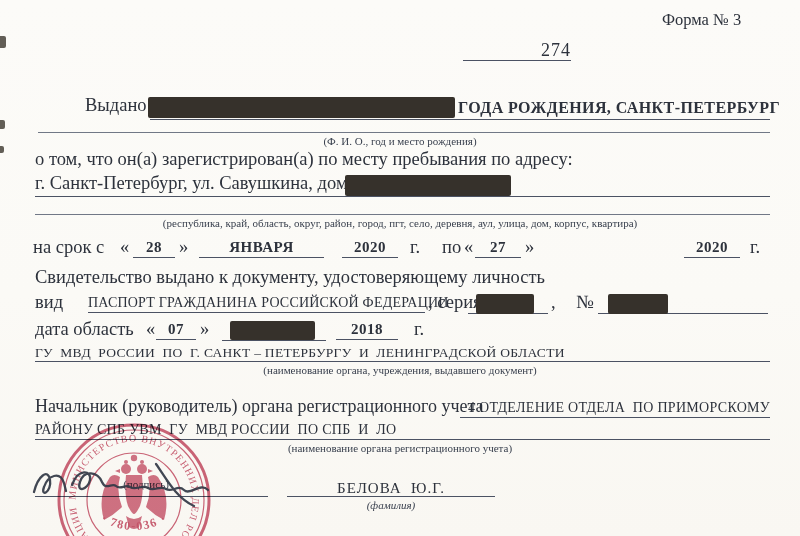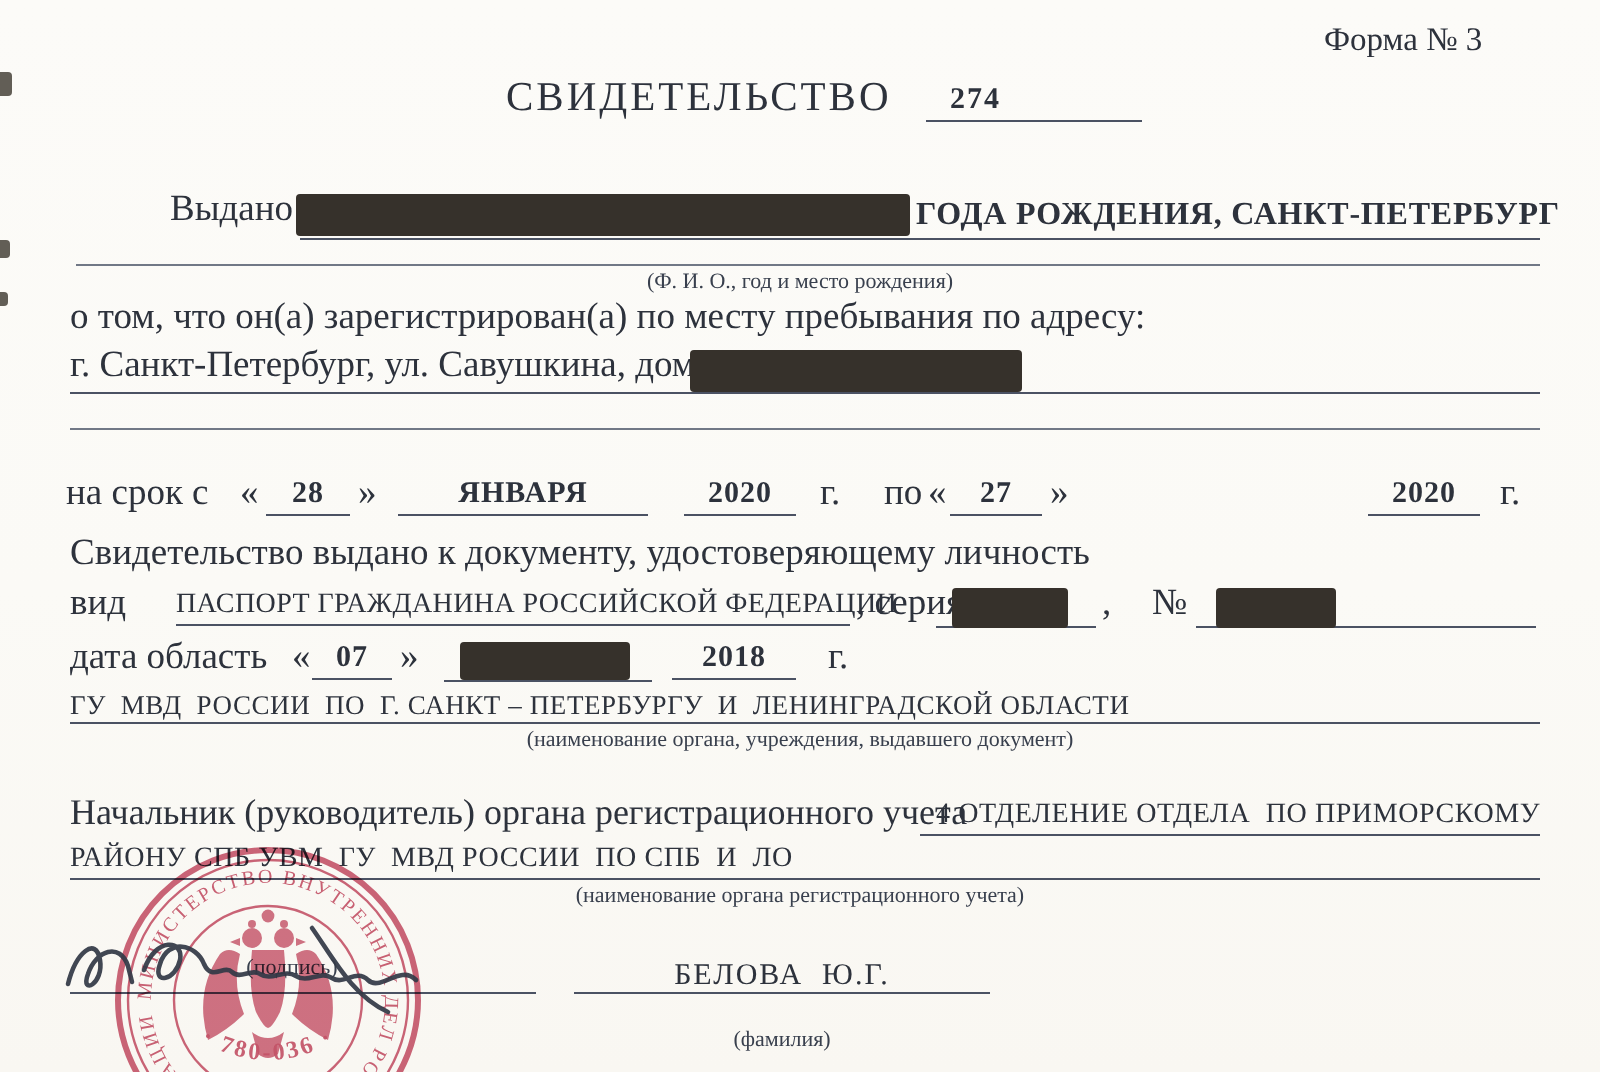--- a/index.html
+++ b/index.html
@@ -12,53 +12,53 @@
   .abs { position:absolute; white-space:pre; }
   .t  { font-size:18.5px; }
   .caps { font-size:13.5px; letter-spacing:.3px; }
   .capsB { font-size:16px; font-weight:bold; letter-spacing:.4px; }
   .cap { font-size:11px; color:#39404e; text-align:center; white-space:pre; }
   .slot {
     position:absolute; border-bottom:1.4px solid #4b5263;
     text-align:center; font-weight:bold; font-size:15px;
     height:21px; line-height:21px; letter-spacing:.5px;
   }
-  .slot.plain { font-weight:bold; text-align:left; padding-left:12px; font-size:15px; letter-spacing:1px; }
+  .slot.plain { font-weight:normal; text-align:right; padding-left:12px; font-size:18px; letter-spacing:1px; }
   .slot.caps14 { font-weight:normal; font-size:14px; letter-spacing:.2px; white-space:pre; }
   .uline { position:absolute; height:1.4px; background:#4b5263; }
   .uline.thin { height:1px; background:#717886; }
   .red { position:absolute; background:#36312b; border-radius:2px; }
   .stamp { mix-blend-mode:multiply; }
   .mark { position:absolute; background:#46423a; border-radius:0 2px 2px 0; opacity:.85; }
 </style>
 </head>
 <body>
 
 <div class="page">
 
   <div class="mark" style="left:0;top:36px;width:6px;height:12px;"></div>
   <div class="mark" style="left:0;top:120px;width:5px;height:9px;"></div>
   <div class="mark" style="left:0;top:146px;width:4px;height:7px;"></div>
 
   <div class="abs" style="left:662px;top:10px;font-size:16.5px;">Форма № 3</div>
-  <div class="abs" style="left:253px;top:38px;font-size:20.5px;letter-spacing:1.5px;">СВИДЕТЕЛЬСТВО</div>
   <div class="slot plain" style="left:463px;top:40px;width:108px;">274</div>
 
   <div class="abs t" style="left:85px;top:95px;">Выдано</div>
   <div class="red" style="left:148px;top:97px;width:307px;height:21px;"></div>
   <div class="abs capsB" style="left:458px;top:99px;">ГОДА РОЖДЕНИЯ, САНКТ-ПЕТЕРБУРГ</div>
   <div class="uline" style="left:150px;top:119px;width:620px;"></div>
   <div class="uline thin" style="left:38px;top:132px;width:732px;"></div>
   <div class="abs cap" style="left:150px;top:135px;width:500px;">(Ф. И. О., год и место рождения)</div>
 
   <div class="abs t" style="left:35px;top:149px;">о том, что он(а) зарегистрирован(а) по месту пребывания по адресу:</div>
   <div class="abs t" style="left:35px;top:173px;">г. Санкт-Петербург, ул. Савушкина, дом</div>
   <div class="red" style="left:345px;top:175px;width:166px;height:21px;"></div>
   <div class="uline" style="left:35px;top:196px;width:735px;"></div>
   <div class="uline thin" style="left:35px;top:214px;width:735px;"></div>
+  <div class="abs cap" style="left:100px;top:217px;width:600px;">(республика, край, область, округ, район, город, пгт, село, деревня, аул, улица, дом, корпус, квартира)</div>
 
   <div class="abs t" style="left:33px;top:237px;">на срок с</div>
   <div class="abs t" style="left:120px;top:237px;">«</div>
   <div class="slot" style="left:133px;top:237px;width:42px;">28</div>
   <div class="abs t" style="left:179px;top:237px;">»</div>
   <div class="slot" style="left:199px;top:237px;width:125px;">ЯНВАРЯ</div>
   <div class="slot" style="left:342px;top:237px;width:56px;">2020</div>
   <div class="abs t" style="left:410px;top:237px;">г.</div>
   <div class="abs t" style="left:442px;top:237px;">по</div>
   <div class="abs t" style="left:464px;top:237px;">«</div>
@@ -95,21 +95,21 @@
   <div class="abs caps" style="left:468px;top:400px;font-size:14px;">4 ОТДЕЛЕНИЕ ОТДЕЛА  ПО ПРИМОРСКОМУ</div>
   <div class="uline" style="left:460px;top:417px;width:310px;"></div>
   <div class="abs caps" style="left:35px;top:422px;font-size:14px;">РАЙОНУ СПБ УВМ  ГУ  МВД РОССИИ  ПО СПБ  И  ЛО</div>
   <div class="uline" style="left:35px;top:439px;width:735px;"></div>
   <div class="abs cap" style="left:150px;top:442px;width:500px;">(наименование органа регистрационного учета)</div>
 
   <div class="uline" style="left:35px;top:496px;width:233px;"></div>
   <div class="abs cap" style="left:80px;top:478px;width:132px;">(подпись)</div>
   <div class="abs" style="left:287px;top:480px;width:208px;text-align:center;font-size:15px;letter-spacing:1px;">БЕЛОВА  Ю.Г.</div>
   <div class="uline" style="left:287px;top:496px;width:208px;"></div>
-  <div class="abs cap" style="left:288px;top:514px;width:206px;">(фамилия)</div>
+  <div class="abs cap" style="left:288px;top:499px;width:206px;font-style:italic;">(фамилия)</div>
 
   <svg class="abs stamp" style="left:48px;top:414px;" width="172" height="172" viewBox="0 0 172 172">
     <defs>
       <path id="ringPath" d="M86,86 m-58.5,0 a58.5,58.5 0 1,1 117,0 a58.5,58.5 0 1,1 -117,0"></path>
       <path id="numPath" d="M48,104 Q86,128 124,104"></path>
     </defs>
     <g stroke="#c8566d" fill="none" opacity="0.9">
       <circle cx="86" cy="86" r="75" stroke-width="3"></circle>
       <circle cx="86" cy="86" r="70" stroke-width="1.2"></circle>
       <circle cx="86" cy="86" r="47" stroke-width="1.2"></circle>

